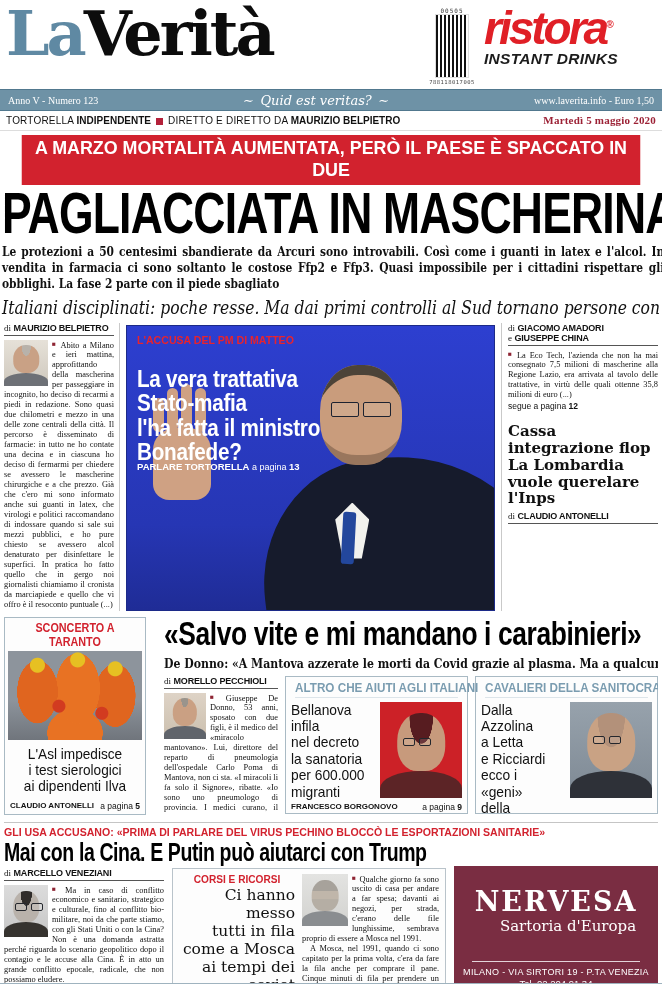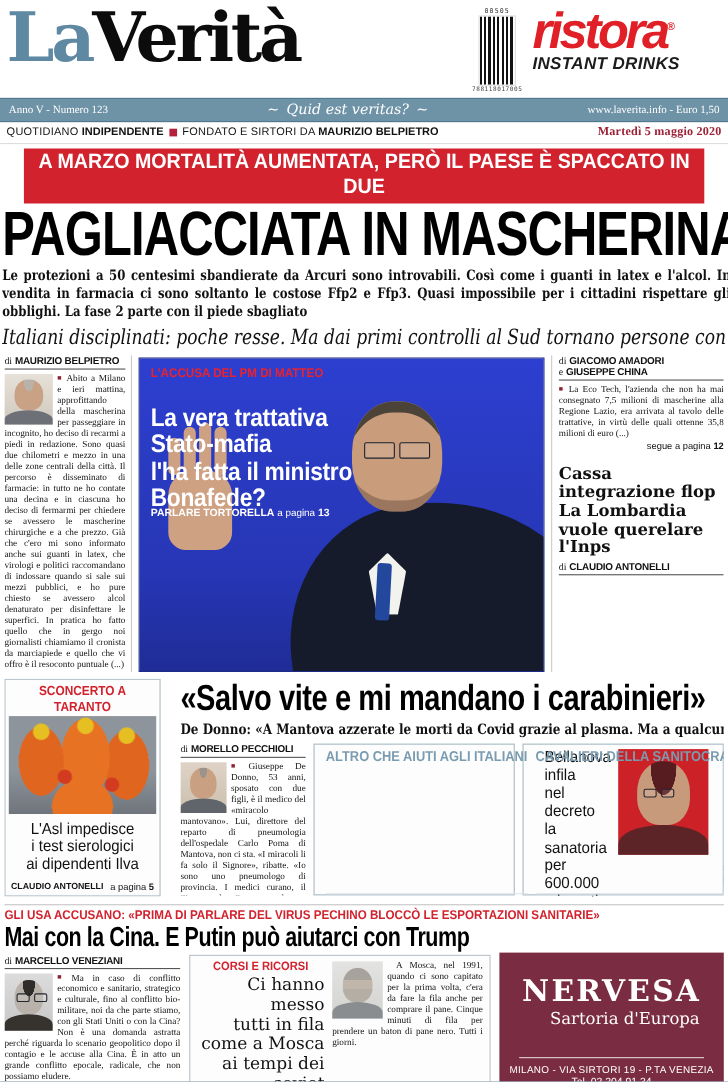--- a/index.html
+++ b/index.html
@@ -44,21 +44,21 @@
            width:123%;transform:scaleX(.82);transform-origin:0 50%;}
 
   
   .byline{font-family:"Liberation Sans",sans-serif;font-size:9px;border-bottom:1px solid #555;padding-bottom:2px;margin-bottom:3px;}
   .byline .di{font-family:"Liberation Serif",serif;font-weight:normal;}
   .byline b{letter-spacing:-.2px;}
   .bodytext{font-size:8.4px;line-height:10px;text-align:justify;}
   .bodytext p{margin:0;}
   .bullet::before{content:"\25A0\2002";color:#8e2433;font-size:6.5px;vertical-align:1.5px;}
   .indent{text-indent:8px;}
-  .more{font-family:"Liberation Sans",sans-serif;font-size:8.5px;text-align:right;margin-top:1px;cursor:pointer;}
+  .more{font-family:"Liberation Sans",sans-serif;font-size:8.5px;margin-top:1px;cursor:pointer;}
   .preline{white-space:pre-line;}
   .float-photo{float:left;margin:1px 4px 1px 0;}
 
   
   .headshot{position:relative;overflow:hidden;background:#cfd4d8;}
   .headshot::before{content:"";position:absolute;left:50%;top:12%;width:58%;height:60%;transform:translateX(-50%);
         border-radius:48% 48% 42% 42%;background:radial-gradient(ellipse at 50% 6%,#8b857e 0 26%,#c49a7e 27%);}
   .headshot::after{content:"";position:absolute;left:50%;bottom:-8%;width:100%;height:36%;transform:translateX(-50%);
         border-radius:50% 50% 0 0;background:#3a3f46;}
   .ph-belpietro{background:linear-gradient(#e6e1d8,#cfc8bd);}
@@ -137,21 +137,21 @@
   .box-footer{display:flex;justify-content:space-between;align-items:center;padding:2px 5px 3px;margin-top:auto;
               font-family:"Liberation Sans",sans-serif;font-size:8px;}
   .box-footer .pageref{font-size:8.5px;cursor:pointer;}
   .mid-right{flex:1;min-width:0;}
   .h-salvo{font-family:"Liberation Sans",sans-serif;font-weight:700;font-size:33px;line-height:1;color:#000;
            white-space:nowrap;letter-spacing:-.5px;transform:scaleX(.8);transform-origin:0 50%;width:126%;margin:0;}
   .salvo-deck{font-family:"DejaVu Serif",serif;font-weight:bold;font-size:13px;white-space:nowrap;margin:6px 0 5px;
               width:120%;transform:scaleX(.84);transform-origin:0 50%;}
   .mid-row{display:flex;gap:7px;}
   .dedonno-col{width:114px;overflow:hidden;height:138px;}
-  .news-box{flex:1;border:1px solid #a9bac4;display:flex;flex-direction:row;background:#fdfdfd;min-width:0;height:136px;}
+  .news-box{flex:1;border:1px solid #a9bac4;display:flex;flex-direction:column;background:#fdfdfd;min-width:0;height:136px;}
   .box-label-blue{color:#7a9cb0;font-family:"Liberation Sans",sans-serif;font-weight:700;font-size:13px;text-align:center;
                   padding:3px 0 2px;border-bottom:1px solid #dde5ea;transform:scaleX(.9);white-space:nowrap;}
   .news-box-content{display:flex;flex:1;padding:4px 5px 0;gap:4px;}
   .news-box-headline{font-family:"Liberation Sans",sans-serif;font-weight:400;font-size:14.5px;line-height:1.13;
                      transform:scaleX(.95);transform-origin:0 0;flex:1;cursor:pointer;}
   .news-box-photo{width:82px;height:96px;flex:none;}
 
   
   .bottom-sep{border-top:1px solid #c5c5c5;margin:7px 4px 0;}
   .bottom-band{position:relative;margin:3px 4px 0;height:182px;}
@@ -196,22 +196,22 @@
   </header>
 
   <div class="infobar">
     <span>Anno V - Numero 123</span>
     <span class="mid">Quid est veritas?</span>
     <span>www.laverita.info - Euro 1,50</span>
   </div>
 
   <div class="subbar">
     <span>
-      <span>QUOTIDIANO</span>
-      <b>INDIPENDENTE</b><span class="sq"></span><span>FONDATO E SIRTORI DA</span>
+      <span>TORTORELLA</span>
+      <b>INDIPENDENTE</b><span class="sq"></span><span>DIRETTO E DIRETTO DA</span>
       <b>MAURIZIO BELPIETRO</b>
     </span>
     <span class="date">Martedì 5 maggio 2020</span>
   </div>
 
   <div class="banner">A MARZO MORTALITÀ AUMENTATA, PERÒ IL PAESE È SPACCATO IN DUE</div>
   <h1 class="h-main">PAGLIACCIATA IN MASCHERINA</h1>
   <div class="deck">Le protezioni a 50 centesimi sbandierate da Arcuri sono introvabili. Così come i guanti in latex e l'alcol. In vendita in farmacia ci sono soltanto le costose Ffp2 e Ffp3. Quasi impossibile per i cittadini rispettare gli obblighi. La fase 2 parte con il piede sbagliato</div>
   <div class="subdeck">Italiani disciplinati: poche resse. Ma dai primi controlli al Sud tornano persone con febbre</div>
 
@@ -382,20 +382,21 @@
         <div class="nori-left">
           <div class="nori-label">CORSI E RICORSI</div>
           <div class="nori-headline preline">Ci hanno messo
 tutti in fila
 come a Mosca
 ai tempi dei soviet</div>
 
         </div>
         <div class="nori-right bodytext">
           <div class="headshot ph-nori float-photo" style="width:46px;height:52px;"></div>
+          <p class="bullet">Qualche giorno fa sono uscito di casa per andare a far spesa; davanti ai negozi, per strada, c'erano delle file lunghissime, sembrava proprio di essere a Mosca nel 1991.</p>
           <p class="indent">A Mosca, nel 1991, quando ci sono capitato per la prima volta, c'era da fare la fila anche per comprare il pane. Cinque minuti di fila per prendere un baton di pane nero. Tutti i giorni.</p>
 
         </div>
       </div>
     </div>
 
     <div class="nervesa-ad">
       <div class="nervesa-brand">NERVESA</div>
       <div class="nervesa-tag">Sartoria d'Europa</div>
       <div class="nervesa-rule"></div>

